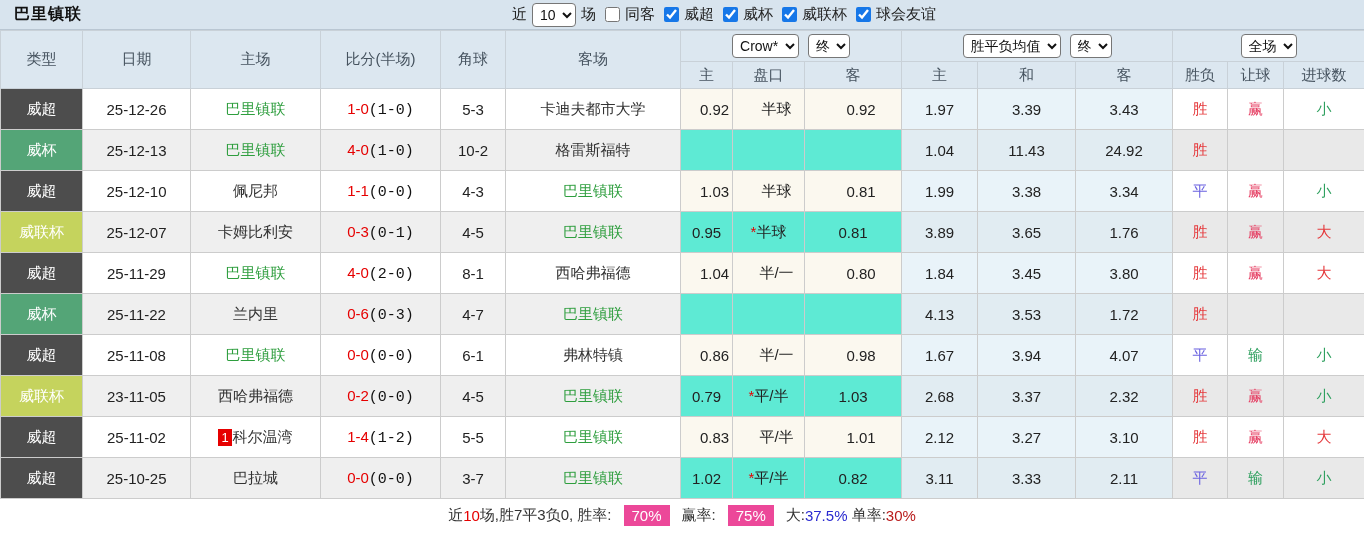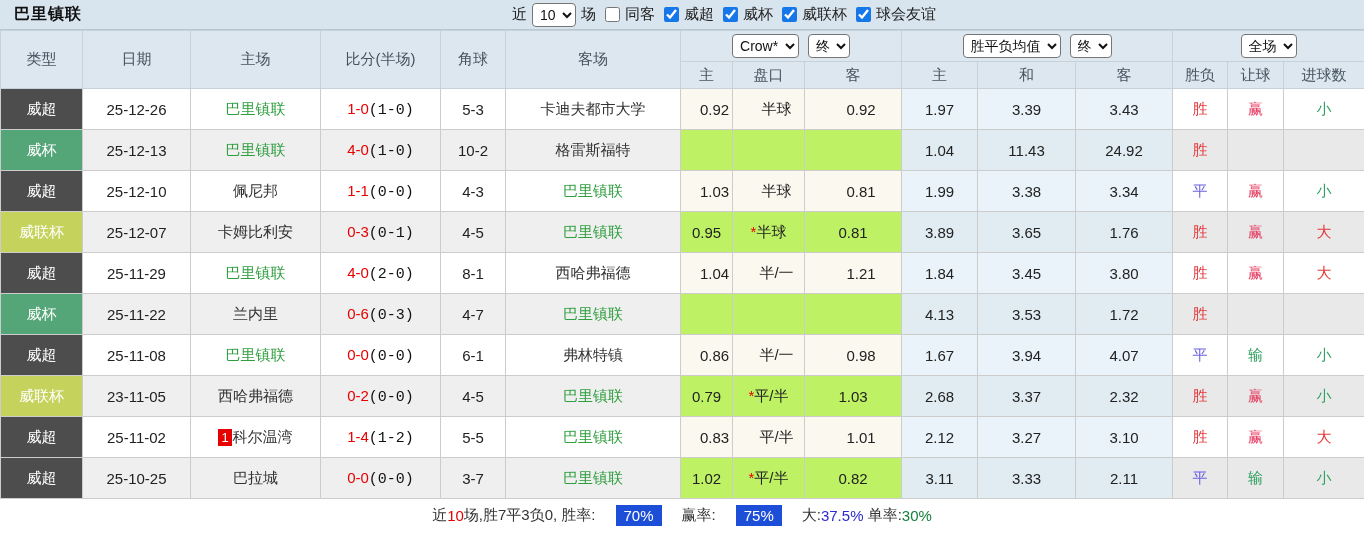--- a/index.html
+++ b/index.html
@@ -30,36 +30,36 @@
   tr.hdr-cols th  { height:27px; }
   .grp-cell { display:flex; justify-content:center; align-items:center; gap:9px; }
   tbody td { font-size:15px; color:#222; height:41px; border-color:#cccccc; }
   tbody tr.even td { background:#efefef; }
   tbody tr.odd  td { background:#ffffff; }
   td.type { color:#fff; font-size:15px; }
   .type-dark        { background:#4d4d4d !important; }
   .type-green       { background:#54a577 !important; }
   .type-yellowgreen { background:#c5d35d !important; }
   tr.odd  td.ah { background:#fbf8ef;padding-left:16px; }
-  tr.even td.ah { background:#bef264; }
+  tr.even td.ah { background:#5eead4; }
   tr.odd  td.eu { background:#e9f3f9; }
   tr.even td.eu { background:#e1ecf2; }
   tr.even td.res { background:#e9e9e9; }
   .team { color:#2e9e3e; }
   .opp  { color:#333; }
   .ft { color:#e60000; }
   .ht { color:#111;font-family:Liberation Mono, monospace; }
   .star { color:#e60000; }
   .rank { background:#e60000; color:#fff; font-size:13px; padding:0 3px; margin-right:1px; display:inline-block; line-height:17px; }
   
   .footer {
     height:33px; display:flex; align-items:center; justify-content:center;
     font-size:15px; color:#333; background:#fff;
   }
-  .footer .badge { background:#1d4ed8; color:#fff; padding:2px 8px; margin:0 20px; }
+  .footer .badge { background:#ec4899; color:#fff; padding:2px 8px; margin:0 12px; }
   .footer span { white-space:pre; }
 </style>
 </head>
 <body>
 
 <div class="app">
 
   <div class="topbar">
     <span class="title">巴里镇联</span>
     <div class="controls">
@@ -220,21 +220,21 @@
         </tr>
         <tr class="odd">
           <td class="type type-dark">威超</td>
           <td>25-11-29</td>
           <td class="team">巴里镇联</td>
           <td><span class="ft">4-0</span><span class="ht">(2-0)</span></td>
           <td>8-1</td>
           <td class="opp">西哈弗福德</td>
           <td class="ah">1.04</td>
           <td class="ah">半/一</td>
-          <td class="ah">1.21</td>
+          <td class="ah">0.80</td>
           <td class="eu">1.84</td>
           <td class="eu">3.45</td>
           <td class="eu">3.80</td>
           <td class="res" style="color: rgb(229, 57, 60);">胜</td>
           <td class="res" style="color: rgb(229, 57, 94);">赢</td>
           <td class="res" style="color: rgb(229, 57, 60);">大</td>
         </tr>
         <tr class="even">
           <td class="type type-green">威杯</td>
           <td>25-11-22</td>
@@ -326,16 +326,16 @@
   <div class="footer" id="footer">
       <span style="color: rgb(51, 51, 51);">近</span>
       <span style="color: rgb(230, 0, 0);">10</span>
       <span style="color: rgb(51, 51, 51);">场,胜7平3负0, 胜率:</span>
       <span class="badge">70%</span>
       <span style="color: rgb(51, 51, 51);">赢率:</span>
       <span class="badge">75%</span>
       <span style="color: rgb(51, 51, 51);">大:</span>
       <span style="color: rgb(42, 42, 208);">37.5%</span>
       <span style="color: rgb(51, 51, 51);"> 单率:</span>
-      <span style="color: #15803d;">30%</span>
+      <span style="color: #b91c1c;">30%</span>
     </div>
 
 </div>
 
 </body></html>

